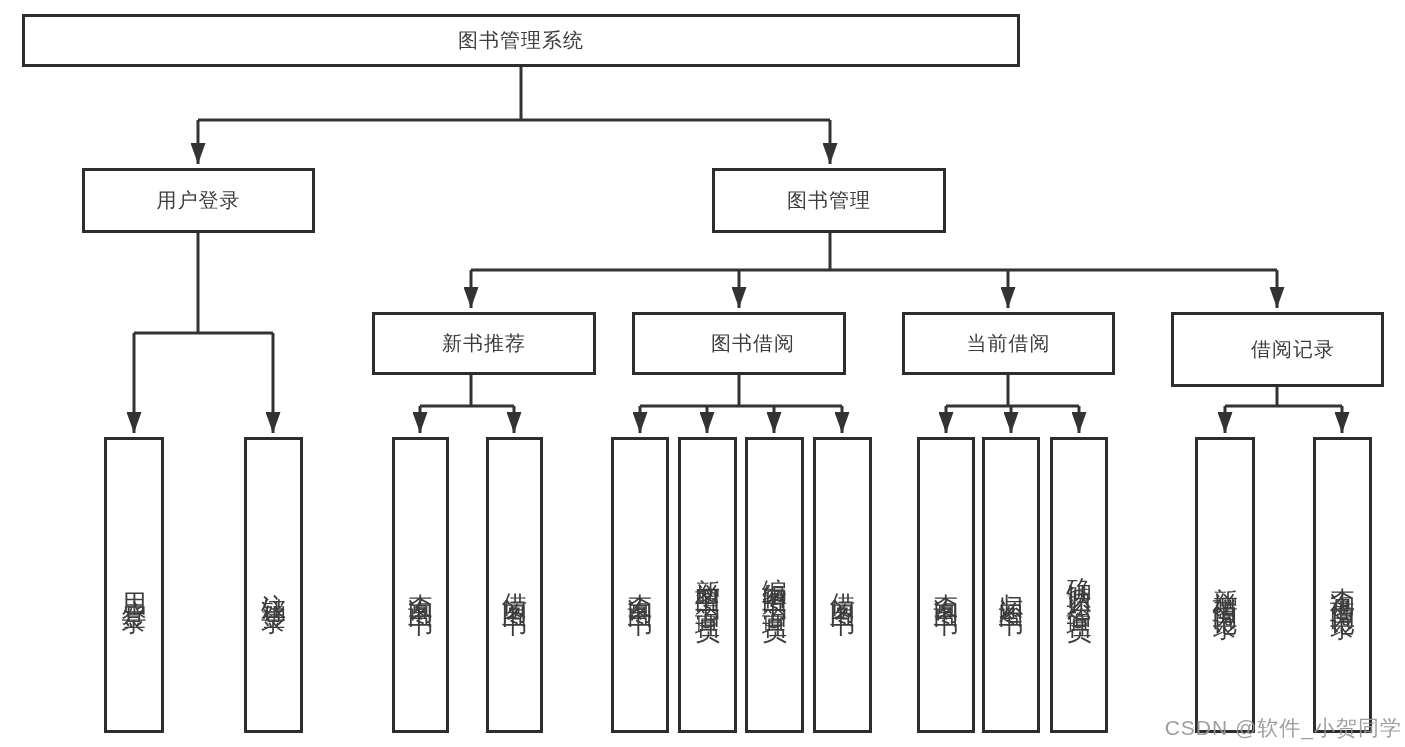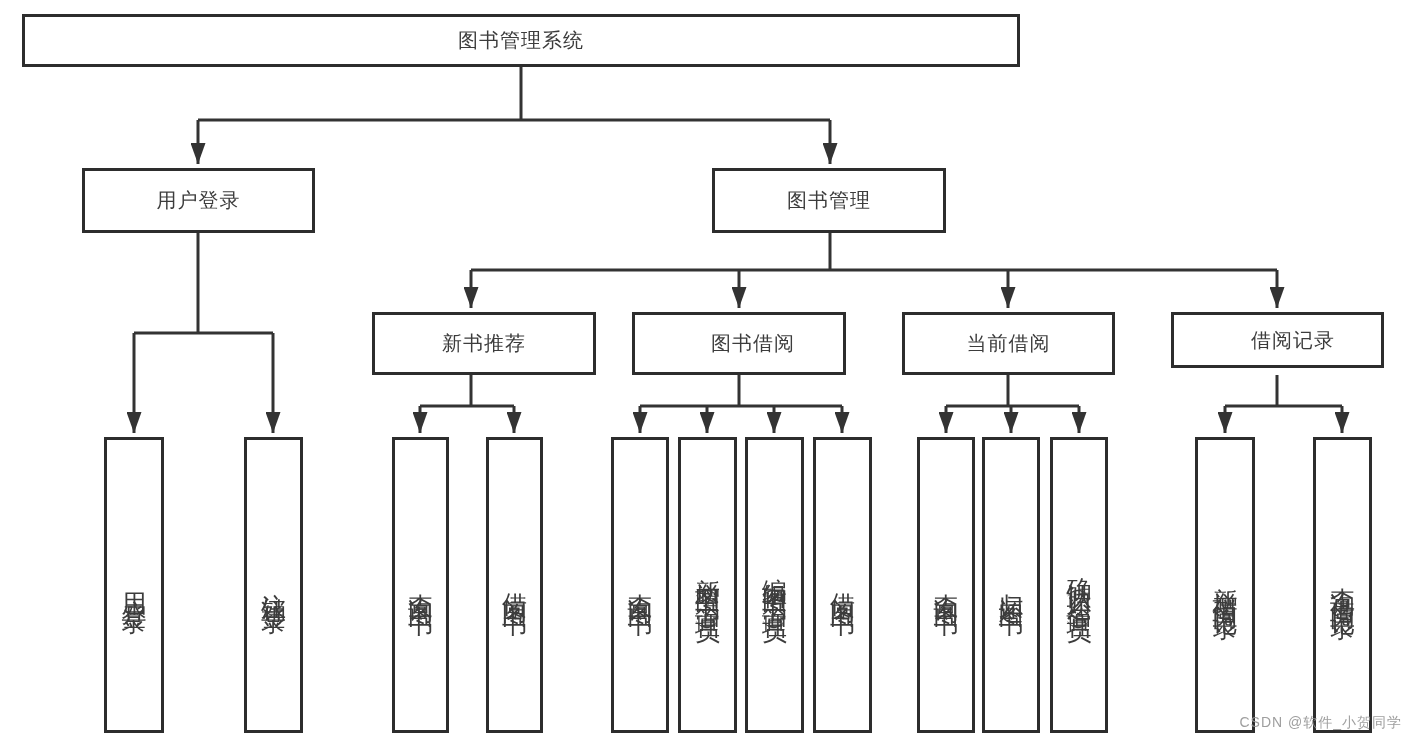--- a/index.html
+++ b/index.html
@@ -29,21 +29,21 @@
     font-size:25px;
     letter-spacing:6px;
     line-height:1;
     white-space:normal;
     padding:4px 0;
   }
   .watermark{
     position:absolute;
     right:3px;
     top:714px;
-    font-size:14px;
+    font-size:21px;
     letter-spacing:1px;
     color:rgba(150,150,150,0.92);
     z-index:5;
     white-space:nowrap;
   }
 </style>
 </head>
 <body>
 
 <div class="canvas">
@@ -99,21 +99,21 @@
   </svg>
 
   <div class="box" style="left:22px;top:14px;width:998px;height:53px;">图书管理系统</div>
 
   <div class="box" style="left:82px;top:168px;width:233px;height:65px;">用户登录</div>
   <div class="box" style="left:712px;top:168px;width:234px;height:65px;">图书管理</div>
 
   <div class="box" style="left:372px;top:312px;width:224px;height:63px;">新书推荐</div>
   <div class="box" style="left:632px;top:312px;width:214px;height:63px;padding-left:28px;">图书借阅</div>
   <div class="box" style="left:902px;top:312px;width:213px;height:63px;font-family:Liberation Serif, serif;">当前借阅</div>
-  <div class="box" style="left:1171px;top:312px;width:213px;height:56px;padding-left:31px;">借阅记录</div>
+  <div class="box" style="left:1171px;top:312px;width:213px;height:75px;padding-left:31px;">借阅记录</div>
 
   <div class="box vbox" style="left:104px;top:437px;width:60px;height:296px;">用户登录</div>
   <div class="box vbox" style="left:244px;top:437px;width:59px;height:296px;">注销登录</div>
 
   <div class="box vbox" style="left:392px;top:437px;width:57px;height:296px;">查询图书</div>
   <div class="box vbox" style="left:486px;top:437px;width:57px;height:296px;">借阅图书</div>
 
   <div class="box vbox" style="left:611px;top:437px;width:58px;height:296px;">查询图书</div>
   <div class="box vbox" style="left:678px;top:437px;width:59px;height:296px;">新增图书（管理员）</div>
   <div class="box vbox" style="left:745px;top:437px;width:59px;height:296px;">编辑图书（管理员）</div>

